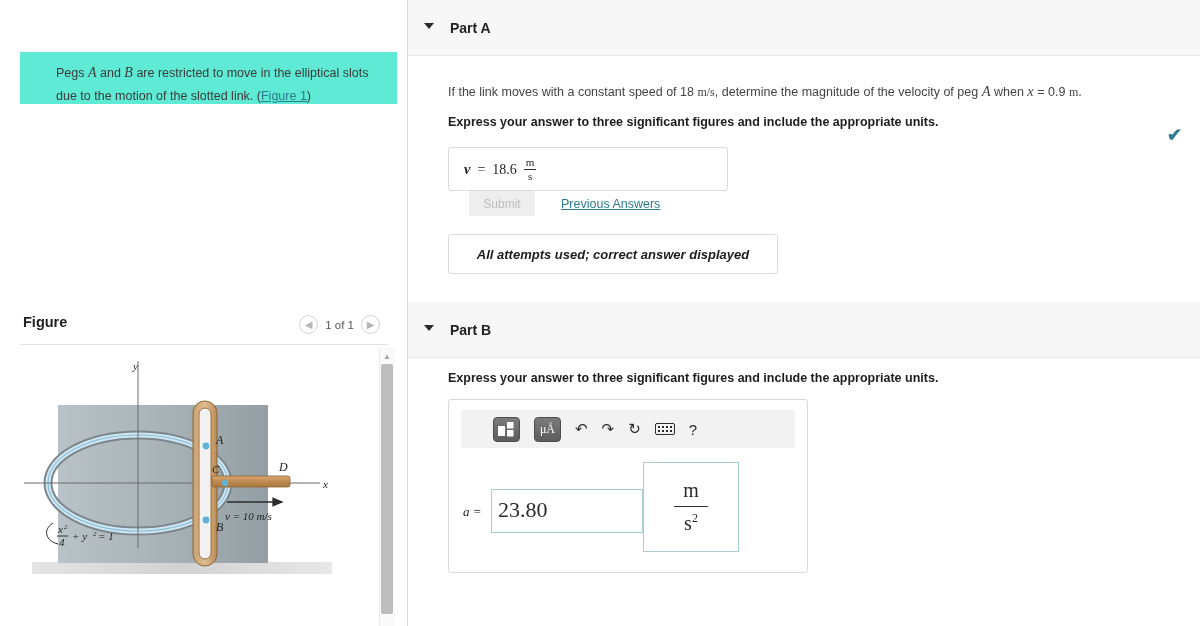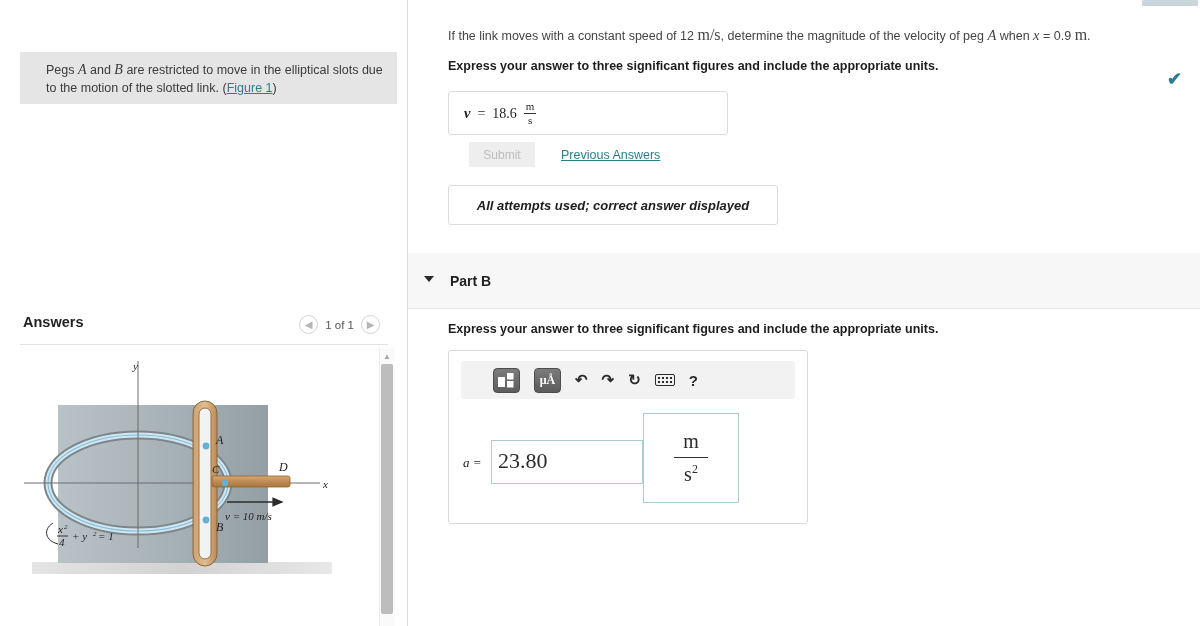--- a/index.html
+++ b/index.html
@@ -15,23 +15,23 @@
   
   #left-panel {
     width: 408px; height: 626px; position: relative;
     background: #ffffff;
     border-right: 1px solid #cfdde0;
     flex: 0 0 408px;
   }
   #problem-statement {
     position: absolute; left: 20px; top: 52px;
     width: 377px; height: 52px;
-    background: #e5e5e5;
-    padding: 9px 14px 0 26px;
-    font-size: 12.5px; color: #3b3b3b; line-height: 18px;
+    background: #5eead4;
+    padding: 9px 14px 0 36px;
+    font-size: 12.5px; color: #3b3b3b; line-height: 23px;
   }
   #problem-statement i { font-family: "Liberation Serif", serif; font-style: italic; font-size: 14px; }
   .figlink { color: #2d7d8c; text-decoration: underline; }
 
   #figure-header {
     position: absolute; left: 0; top: 310px; width: 408px; height: 36px;
   }
   #figure-title {
     position: absolute; left: 23px; top: 314px;
     font-size: 14.5px; font-weight: bold; color: #222;
@@ -83,21 +83,21 @@
     width: 0; height: 0; border-left: 5px solid transparent;
     border-right: 5px solid transparent; border-top: 6px solid #2b2b2b;
   }
   .part-header .part-label {
     position: absolute; left: 42px; top: 20px;
     font-size: 14px; font-weight: bold; color: #222;
   }
   .part-body { position: relative; padding: 0 0 0 40px; }
   .qtext { font-size: 12.5px; color: #444; line-height: 18px; }
   .qtext .mvar { font-family: "Liberation Serif", serif; font-style: italic; font-size: 14.5px; }
-  .qtext .munit { font-family: "Liberation Serif", serif; font-size: 16px; }
+  .qtext .munit { font-family: "Liberation Serif", serif; font-size: 12px; }
   .bold-instr { font-size: 12.5px; color: #1d1d1d; font-weight: bold; }
 
   #check-mark {
     position: absolute; right: 18px; top: 42px;
     color: #2f7d95; font-size: 18px; font-weight: bold;
   }
 
   
   #partA-answer-box {
     width: 280px; height: 44px; border: 1px solid #dcdcdc; border-radius: 3px;
@@ -127,21 +127,21 @@
     font-size: 13px; font-weight: bold; color: #1d1d1d; font-style: italic;
   }
 
   
   #partB-widget {
     width: 360px; border: 1px solid #d9d9d9; border-radius: 3px; background: #fff;
     position: relative; padding: 10px 0 14px 0;
   }
   #mathbar {
     margin: 0 12px; height: 38px; background: #f2f2f2; border-radius: 3px;
-    display: flex; align-items: center; gap: 14px; padding-left: 32px; font-weight: bold;
+    display: flex; align-items: center; gap: 14px; padding-left: 32px;
   }
   .tool-sq {
     width: 27px; height: 25px; border-radius: 4px;
     background: linear-gradient(#7b7b7b, #5d5d5d);
     border: 1px solid #4d4d4d;
     display: flex; align-items: center; justify-content: center;
     position: relative;
   }
   .tool-ico { color: #fff; font-size: 12px; font-family: "Liberation Serif", serif; }
   .tool-plain { color: #2b2b2b; font-size: 15px; }
@@ -188,21 +188,21 @@
 
 <div id="app">
 
   <div id="left-panel">
 
     <div id="problem-statement">
       <span>Pegs </span><i>A</i><span> and </span><i>B</i><span> are restricted to move in the elliptical slots due to the motion of the slotted link. (</span><a class="figlink" href="#">Figure 1</a><span>)</span>
     </div>
 
     <div id="figure-header"></div>
-    <div id="figure-title">Answers</div>
+    <div id="figure-title">Figure</div>
     <div id="figure-nav">
       <div class="navbtn">◀</div>
       <div id="figure-counter">1 of 1</div>
       <div class="navbtn">▶</div>
     </div>
     <div id="figure-divider"></div>
 
     <div id="figure-stage">
       <svg width="358" height="278" viewBox="0 0 358 278">
         <defs>
@@ -277,44 +277,48 @@
 
     <div id="figure-scrollbar"></div>
     <div id="scroll-up-arrow">▲</div>
     <div id="scroll-thumb"></div>
   </div>
 
   <div id="content">
 
     <div id="top-cut"></div>
 
+    <div class="part-header">
+      <span class="caret"></span>
+      <span class="part-label">Part A</span>
+    </div>
 
     <div class="part-body">
       <div id="check-mark">✔</div>
 
       <div class="qtext" style="margin-top:26px;">
-        <span>If the link moves with a constant speed of 12 </span><span class="munit">m/s</span><span>, determine the magnitude of the velocity of peg </span><span class="mvar">A</span><span> when </span><span class="mvar">x</span><span> = 0.9 </span><span class="munit">m</span><span>.</span>
+        <span>If the link moves with a constant speed of 18 </span><span class="munit">m/s</span><span>, determine the magnitude of the velocity of peg </span><span class="mvar">A</span><span> when </span><span class="mvar">x</span><span> = 0.9 </span><span class="munit">m</span><span>.</span>
       </div>
 
       <div class="bold-instr" style="margin-top:14px;">Express your answer to three significant figures and include the appropriate units.</div>
 
       <div id="partA-answer-box" style="margin-top:18px;">
         <div id="partA-answer-inner">
           <span id="partA-var">v</span>
           <span>=</span>
           <span>18.6</span>
           <span class="frac">
             <span class="num">m</span>
             <span class="bar"></span>
             <span class="den">s</span>
           </span>
         </div>
       </div>
 
-      <div style="margin-top:7px; display:flex; align-items:center; gap:26px;padding-left:21px;">
+      <div style="margin-top:0; display:flex; align-items:center; gap:26px;padding-left:21px;">
         <button class="btn-disabled">Submit</button>
         <a class="link" href="#">Previous Answers</a>
       </div>
 
       <div id="attempts-box" style="margin-top:18px;">
         <span>All attempts used; correct answer displayed</span>
       </div>
     </div>
 
     <div class="part-header" style="margin-top:28px;">

